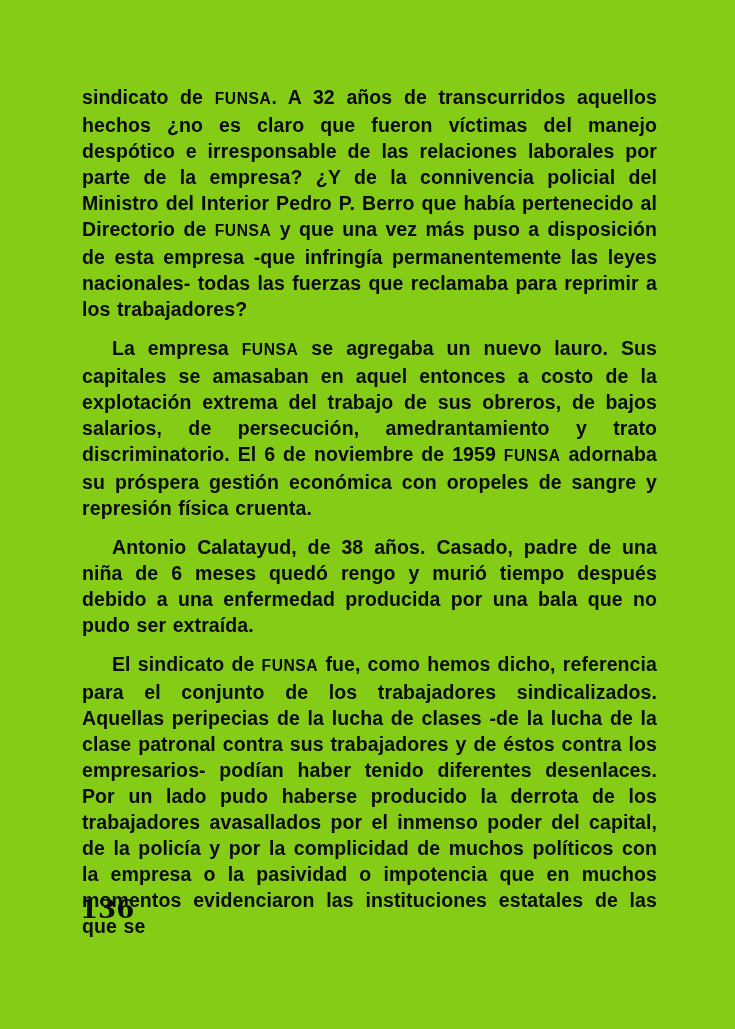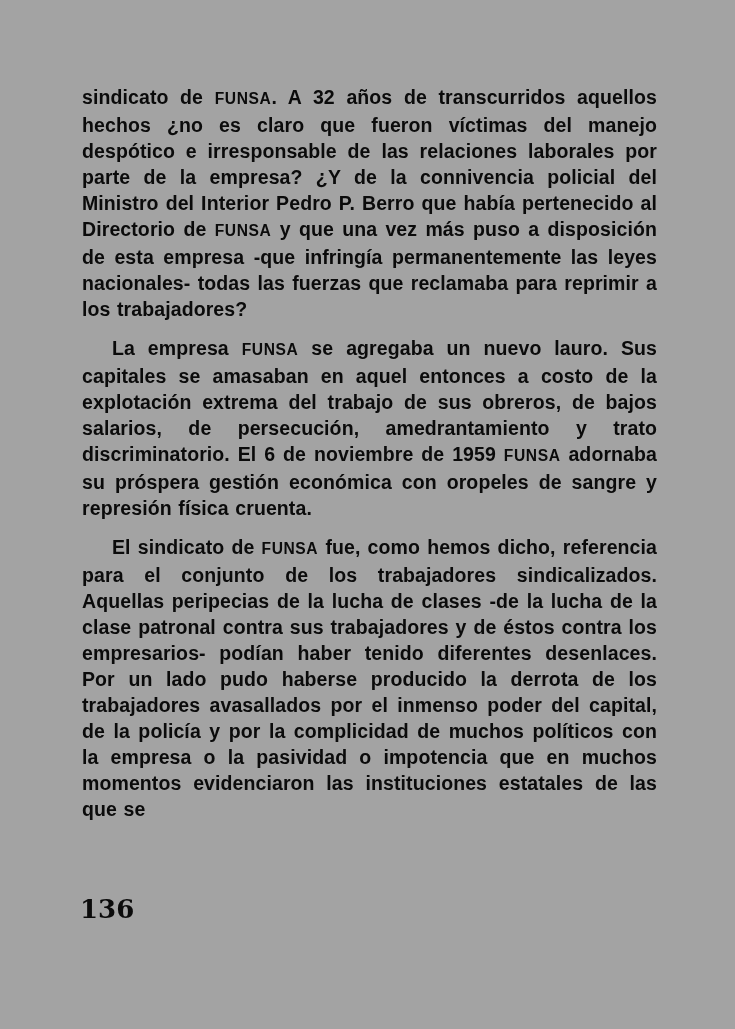--- a/index.html
+++ b/index.html
@@ -4,21 +4,21 @@
 <style>
   html, body {
     margin: 0;
     padding: 0;
     background: #ffffff;
   }
   .page {
     position: relative;
     width: 735px;
     height: 1029px;
-    background: #a3a3a3;
+    background: #84cc16;
     overflow: hidden;
     font-family: "Liberation Sans", sans-serif;
     color: #0b0b0b;
   }
   .text-block {
     position: absolute;
     left: 82px;
     top: 84px;
     width: 575px;
     font-size: 19.5px;
@@ -48,16 +48,17 @@
     color: #0b0b0b;
   }
 </style>
 </head>
 <body>
 
 <div class="page">
   <div class="text-block" id="text-block">
       <p><span>sindicato de </span><span class="funsa">FUNSA</span><span>. A 32 años de transcurridos aquellos hechos ¿no es claro que fueron víctimas del manejo despótico e irresponsable de las relaciones laborales por parte de la empresa? ¿Y de la connivencia policial del Ministro del Interior Pedro P. Berro que había pertenecido al Directorio de </span><span class="funsa">FUNSA</span><span> y que una vez más puso a disposición de esta empresa -que infringía permanentemente las leyes nacionales- todas las fuerzas que reclamaba para reprimir a los trabajadores?</span></p>
       <p class="indent"><span>La empresa </span><span class="funsa">FUNSA</span><span> se agregaba un nuevo lauro. Sus capitales se amasaban en aquel entonces a costo de la explotación extrema del trabajo de sus obreros, de bajos salarios, de persecución, amedrantamiento y trato discriminatorio. El 6 de noviembre de 1959 </span><span class="funsa">FUNSA</span><span> adornaba su próspera gestión económica con oropeles de sangre y represión física cruenta.</span></p>
+      <p class="indent"><span>Antonio Calatayud, de 38 años. Casado, padre de una niña de 6 meses quedó rengo y murió tiempo después debido a una enfermedad producida por una bala que no pudo ser extraída.</span></p>
       <p class="indent"><span>El sindicato de </span><span class="funsa">FUNSA</span><span> fue, como hemos dicho, referencia para el conjunto de los trabajadores sindicalizados. Aquellas peripecias de la lucha de clases -de la lucha de la clase patronal contra sus trabajadores y de éstos contra los empresarios- podían haber tenido diferentes desenlaces. Por un lado pudo haberse producido la derrota de los trabajadores avasallados por el inmenso poder del capital, de la policía y por la complicidad de muchos políticos con la empresa o la pasividad o impotencia que en muchos momentos evidenciaron las instituciones estatales de las que se</span></p>
     </div>
   <div class="page-number">136</div>
 </div>
 
 </body></html>

